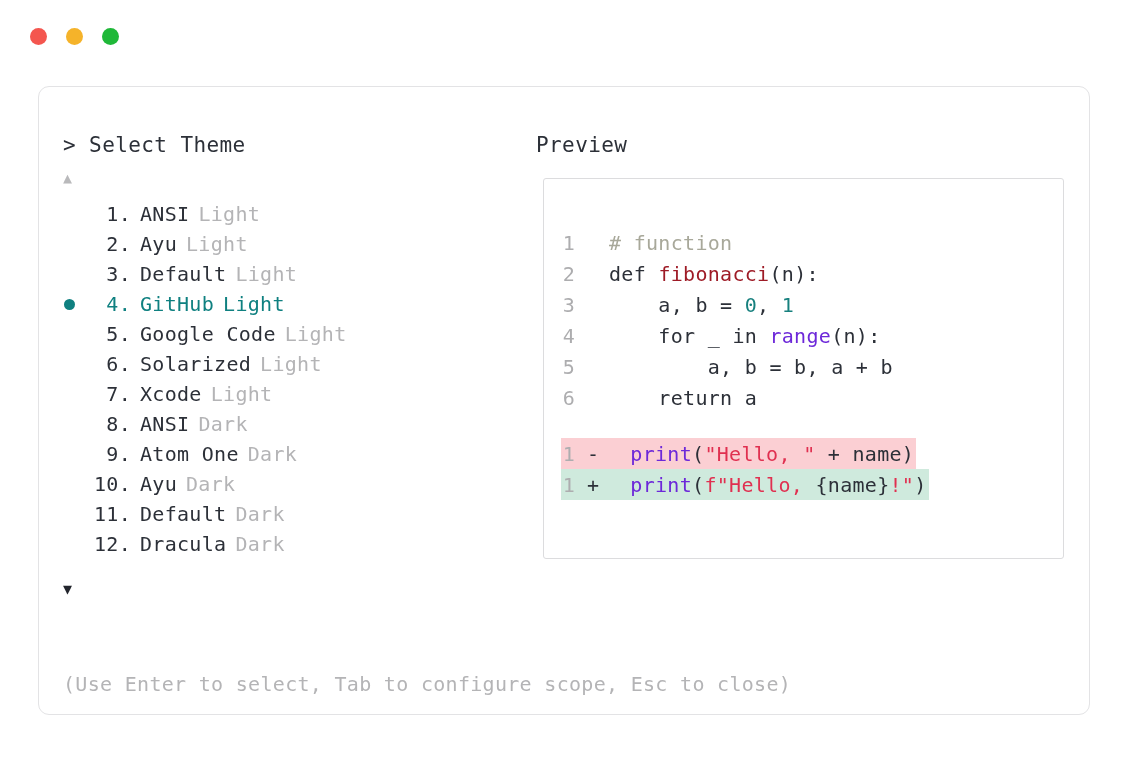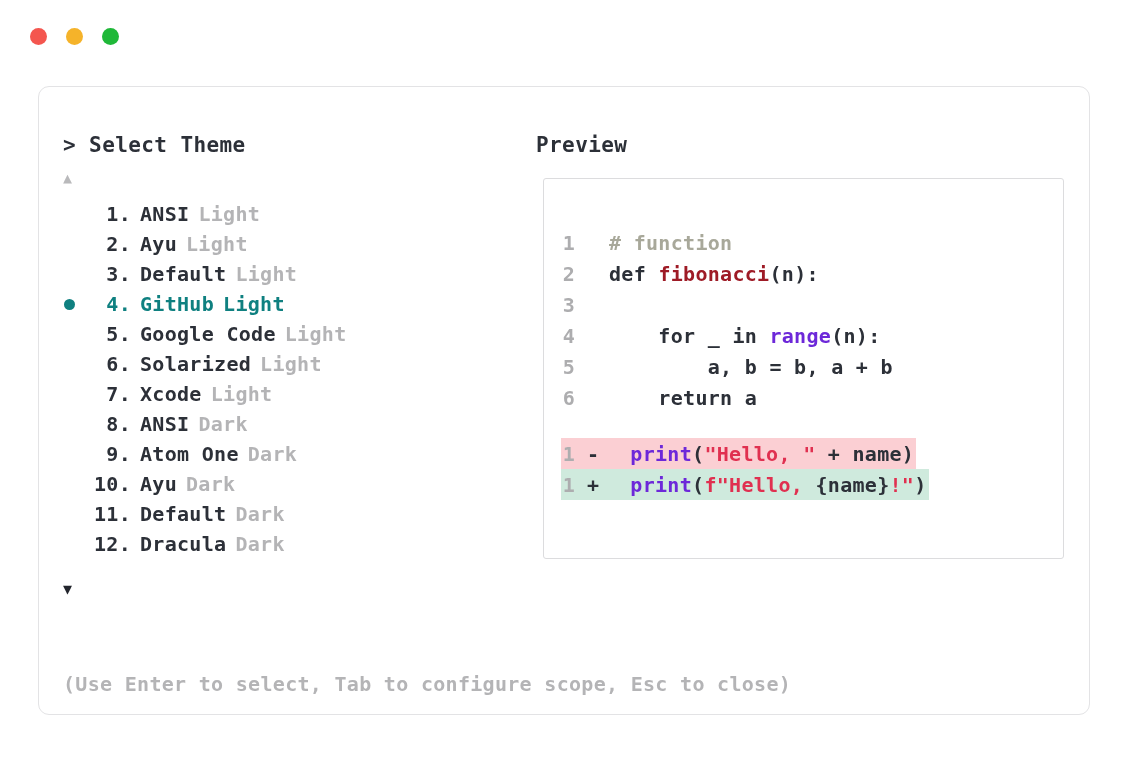--- a/index.html
+++ b/index.html
@@ -13,21 +13,20 @@
     height: 757px;
     font-family: "DejaVu Sans Mono", "Liberation Mono", monospace;
     -webkit-font-smoothing: antialiased;
   }
   .screen {
     position: relative;
     width: 1129px;
     height: 757px;
     background: #ffffff;
     overflow: hidden;
-    font-weight: bold;
   }
 
   
   .titlebar {
     position: absolute;
     left: 30px;
     top: 28px;
     display: flex;
     gap: 19px;
     align-items: center;
@@ -262,21 +261,21 @@
           <div class="theme-row"><span class="bullet-cell"></span><span class="idx idx-dot">10.</span><span class="tname">Ayu</span><span class="tvariant">Dark</span></div>
           <div class="theme-row"><span class="bullet-cell"></span><span class="idx idx-dot">11.</span><span class="tname">Default</span><span class="tvariant">Dark</span></div>
           <div class="theme-row"><span class="bullet-cell"></span><span class="idx idx-dot">12.</span><span class="tname">Dracula</span><span class="tvariant">Dark</span></div>
         </div>
 
       <div class="preview-panel">
         <div class="code-area">
           <div id="code-lines">
               <div class="code-line"><span class="ln">1</span><span class="code-text"><span class="tok-comment"># function</span></span></div>
               <div class="code-line"><span class="ln">2</span><span class="code-text"><span class="tok-kw">def </span><span class="tok-fn">fibonacci</span><span class="tok-plain">(n):</span></span></div>
-              <div class="code-line"><span class="ln">3</span></div>
+              <div class="code-line"><span class="ln">3</span><span class="code-text"><span class="tok-plain">    a, b = </span><span class="tok-num">0</span><span class="tok-plain">, </span><span class="tok-num">1</span></span></div>
               <div class="code-line"><span class="ln">4</span><span class="code-text"><span class="tok-kw">    for _ in </span><span class="tok-builtin">range</span><span class="tok-plain">(n):</span></span></div>
               <div class="code-line"><span class="ln">5</span><span class="code-text"><span class="tok-plain">        a, b = b, a + b</span></span></div>
               <div class="code-line"><span class="ln">6</span><span class="code-text"><span class="tok-kw">    return a</span></span></div>
             </div>
           <div class="diff-block" id="diff-lines">
               <div class="diff-line diff-del"><span class="diff-hl" style="background: rgb(251, 207, 211);"><span class="ln">1</span><span class="diff-sign">-</span><span class="code-text"><span class="tok-builtin">print</span><span class="tok-plain">(</span><span class="tok-str">"Hello, "</span><span class="tok-plain"> + name)</span></span></span></div>
               <div class="diff-line diff-add"><span class="diff-hl" style="background: rgb(207, 234, 221);"><span class="ln">1</span><span class="diff-sign">+</span><span class="code-text"><span class="tok-builtin">print</span><span class="tok-plain">(</span><span class="tok-str">f"Hello, </span><span class="tok-plain">{name}</span><span class="tok-str">!"</span><span class="tok-plain">)</span></span></span></div>
             </div>
         </div>
       </div>

